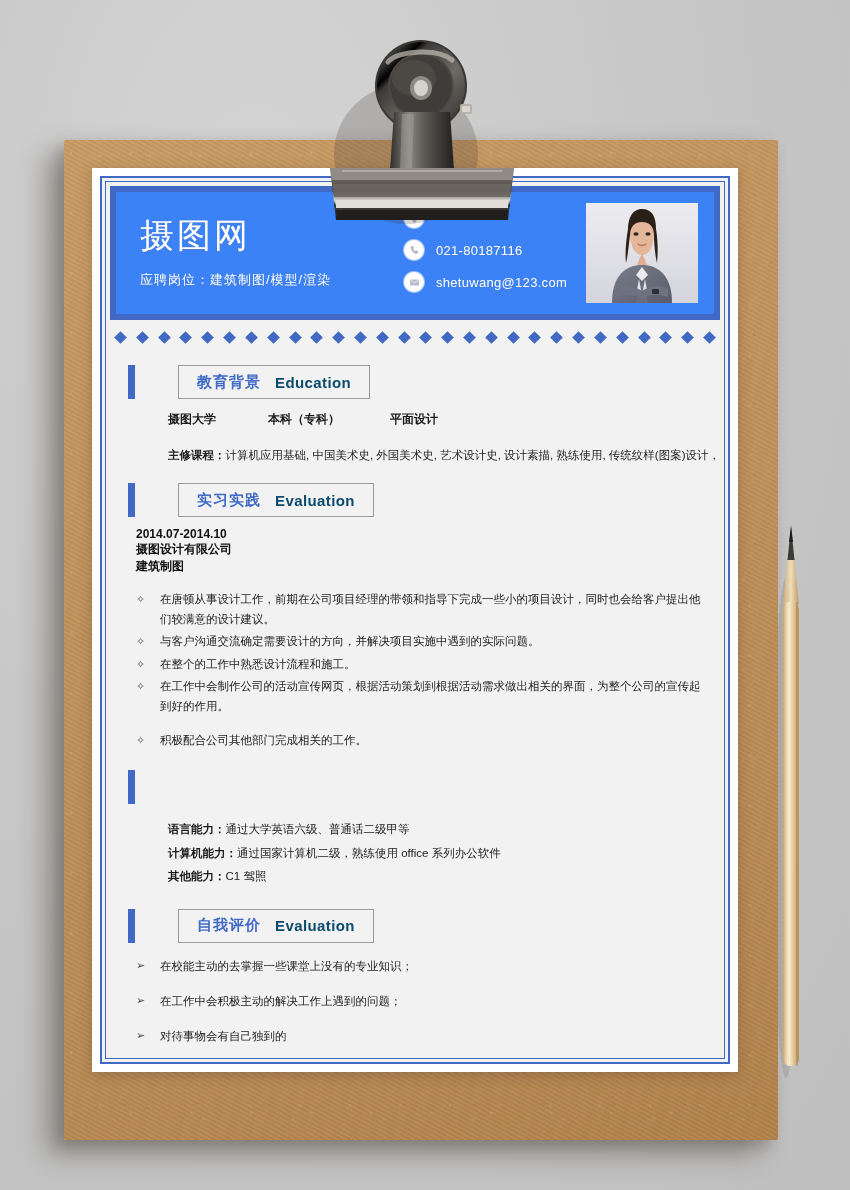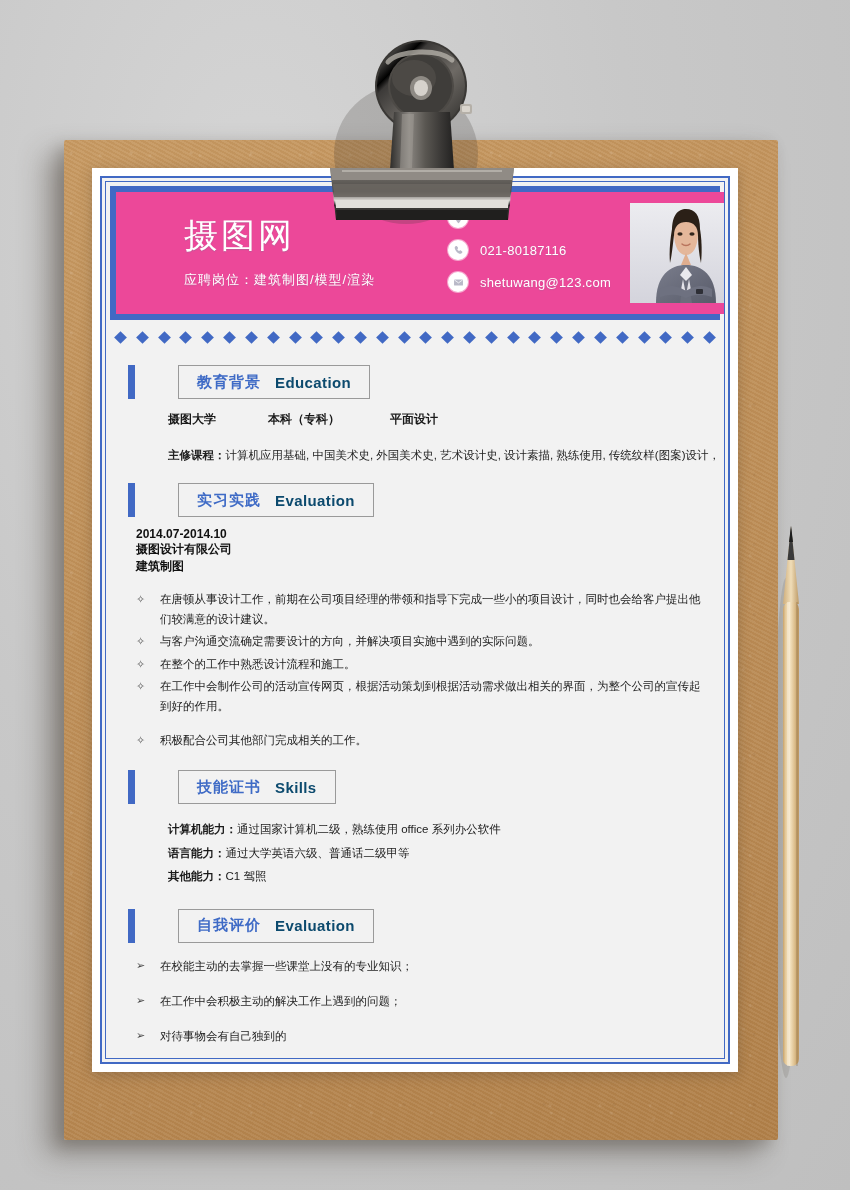--- a/index.html
+++ b/index.html
@@ -62,22 +62,22 @@
   .header{
     position:relative;
     margin:4px 4px 0 4px;
     height:134px;
     background:#4169c4;
     padding:6px;
     box-sizing:border-box;
   }
   .header-inner{
     position:relative;width:100%;height:100%;
-    background:#ec4899;
-    display:flex;align-items:center;padding-left:44px;
+    background:#3b82f6;
+    display:flex;align-items:center;
   }
   .hdr-left{
     padding-left:24px;width:250px;flex:0 0 250px;
   }
   .hdr-name{
     font-size:34px;color:#ffffff;letter-spacing:3px;
     line-height:1.1;font-weight:400;
     text-shadow:0 1px 1px rgba(120,120,150,.35);
   }
   .hdr-position{
@@ -386,31 +386,27 @@
             <span class="b-text">在工作中会制作公司的活动宣传网页，根据活动策划到根据活动需求做出相关的界面，为整个公司的宣传起到好的作用。</span>
           </div>
           <div class="bullet spaced">
             <span class="b-mark">✧</span>
             <span class="b-text">积极配合公司其他部门完成相关的工作。</span>
           </div>
         </div>
 
         <div class="section-head">
           <div class="sh-bar"></div>
-          <div class="sh-box">
-            <span class="sh-cn">技能证书</span>
-            <span class="sh-en">Skills</span>
-          </div>
         </div>
         <div class="skill-list">
           <div class="skill-row">
+            <b>语言能力：</b><span>通过大学英语六级、普通话二级甲等</span>
+          </div>
+          <div class="skill-row">
             <b>计算机能力：</b><span>通过国家计算机二级，熟练使用 office 系列办公软件</span>
-          </div>
-          <div class="skill-row">
-            <b>语言能力：</b><span>通过大学英语六级、普通话二级甲等</span>
           </div>
           <div class="skill-row">
             <b>其他能力：</b><span>C1 驾照</span>
           </div>
         </div>
 
         <div class="section-head">
           <div class="sh-bar"></div>
           <div class="sh-box">
             <span class="sh-cn">自我评价</span>

